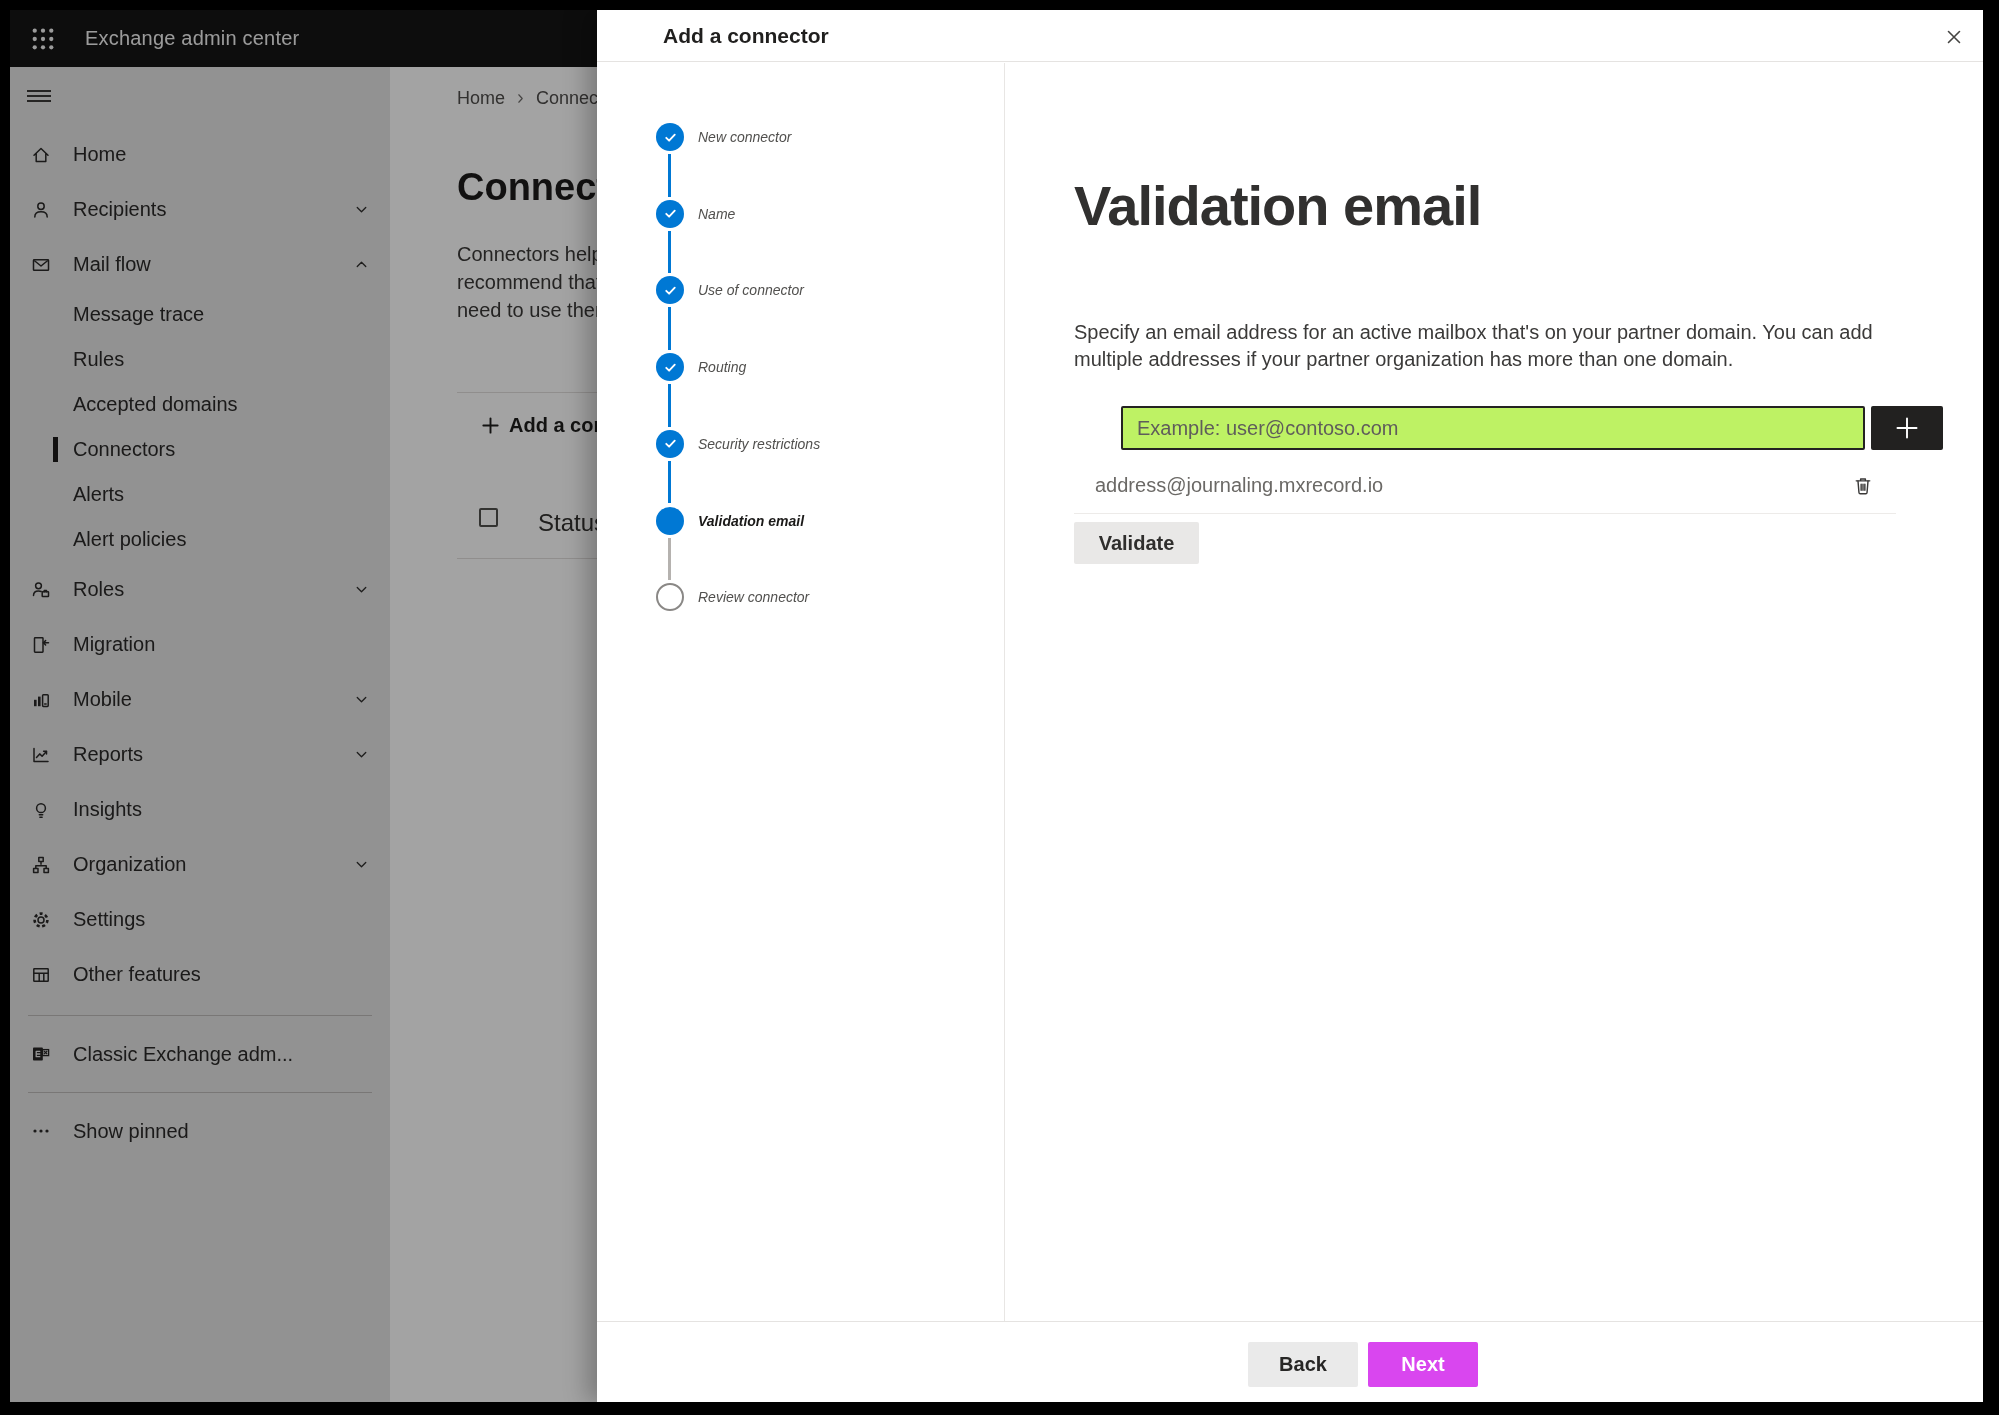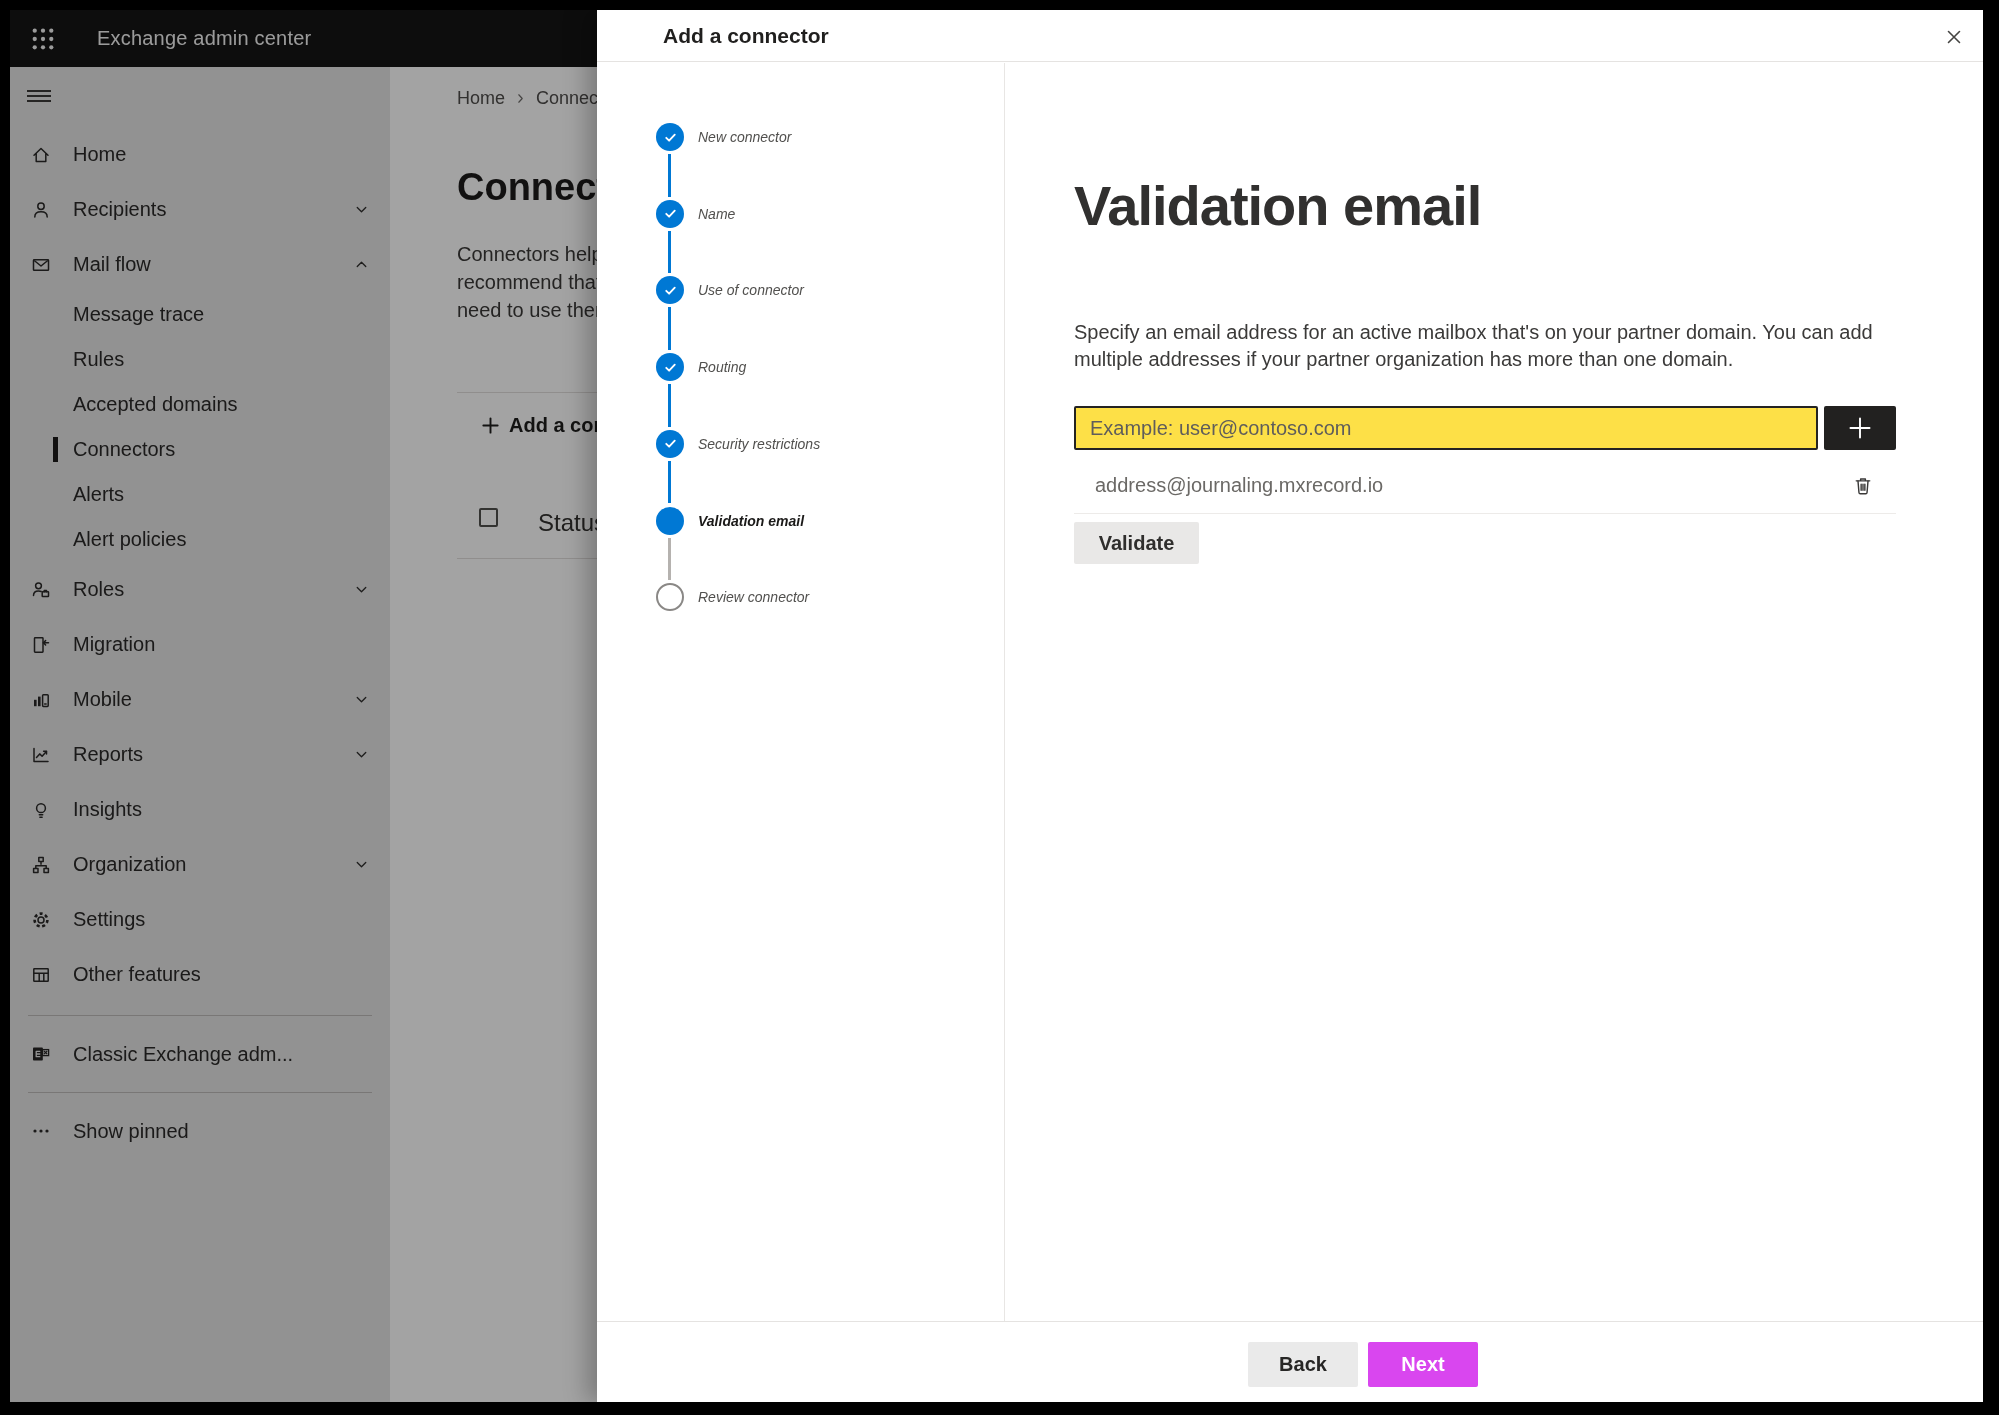--- a/index.html
+++ b/index.html
@@ -9,21 +9,21 @@
     background:#000;
     position:relative;
     font-family:"Liberation Sans", sans-serif;
     overflow:hidden;
   }
   .screen { position:absolute; left:10px; top:10px; width:1973px; height:1392px; background:#fff; overflow:hidden; }
 
   
   .topbar { position:absolute; top:0; left:0; right:0; height:57px; background:#151515; display:flex; align-items:center; z-index:1; }
   .waffle { width:44px; height:44px; margin-left:11px; display:flex; align-items:center; justify-content:center; cursor:pointer; }
-  .topbar-title { color:#f2f2f2; font-size:20px; margin-left:32px; letter-spacing:0.2px; }
+  .topbar-title { color:#f2f2f2; font-size:20px; margin-left:20px; letter-spacing:0.2px; }
 
   
   .sidebar { position:absolute; top:57px; left:0; width:380px; bottom:0; background:#e4e4e4; z-index:1; }
   .hamburger { position:absolute; top:23px; left:17px; width:24px; height:14px; cursor:pointer; }
   .hamburger span { display:block; height:2px; background:#3c3b39; margin-bottom:3px; }
   .nav { position:absolute; top:60px; left:0; right:0; }
   .nav-row { position:relative; display:flex; align-items:center; cursor:pointer; }
   .nav-row.top { height:55px; }
   .nav-row.sub { height:45px; }
   .nav-row.bottom { height:50px; }
@@ -64,21 +64,21 @@
   .step-circle.done, .step-circle.active { background:#0078d4; }
   .step-circle.upcoming { background:#fff; border:2px solid #8a8886; }
   .step-label { font-size:14px; color:#51504e;font-style:italic; }
   .step.active .step-label { font-weight:700; color:#1b1a19; }
   .step-line { position:absolute; left:71px; width:3px; background:#0078d4; }
   .step-line.gray { background:#b5b2af; }
 
   .wiz-heading { position:absolute; left:69px; top:110px; font-size:56px; font-weight:700; color:#31302f; letter-spacing:-1px; white-space:nowrap; }
   .wiz-desc { position:absolute; left:69px; top:256px; width:812px; font-size:20px; line-height:27px; color:#3b3a39; }
   .email-row { position:absolute; left:69px; top:343px; display:flex; align-items:center; gap:6px; }
-  .email-input { width:744px; height:44px; border:2px solid #242322; border-radius:2px; font-size:20px; padding:0 14px; color:#201f1e; font-family:"Liberation Sans", sans-serif; background:#fde047; }
+  .email-input { width:744px; height:44px; border:2px solid #242322; border-radius:2px; font-size:20px; padding:0 14px; color:#201f1e; font-family:"Liberation Sans", sans-serif; background:#bef264;margin-left:47px; }
   .email-input::placeholder { color:#5f5d5b; opacity:1; }
   .plus-btn { width:72px; height:44px; background:#222120; border:none; border-radius:2px; display:flex; align-items:center; justify-content:center; cursor:pointer; }
   .address-row { position:absolute; left:69px; top:395px; width:822px; height:56px; border-bottom:1px solid #edebe9; display:flex; align-items:center; }
   .address-text { margin-left:21px; font-size:20px; color:#6b6966; }
   .trash-btn { position:absolute; right:16px; top:11px; width:34px; height:34px; background:none; border:none; display:flex; align-items:center; justify-content:center; cursor:pointer; }
   .validate-btn { position:absolute; left:69px; top:459px; width:125px; height:42px; background:#e9e8e7; border:none; border-radius:2px; font-size:20px; font-weight:600; color:#2f2e2d; font-family:"Liberation Sans", sans-serif; cursor:pointer; }
 
   .dlg-footer { position:absolute; left:0; right:0; bottom:0; height:81px; border-top:1px solid #e5e3e1; background:#fff; }
   .back-btn { position:absolute; left:651px; top:20px; width:110px; height:45px; background:#eaeaea; border:none; border-radius:2px; font-size:20px; font-weight:600; color:#272625; font-family:"Liberation Sans", sans-serif; cursor:pointer; }
   .next-btn { position:absolute; left:771px; top:20px; width:110px; height:45px; background:#d946ef; border:none; border-radius:2px; font-size:20px; font-weight:600; color:#ffffff; font-family:"Liberation Sans", sans-serif; cursor:pointer; }

